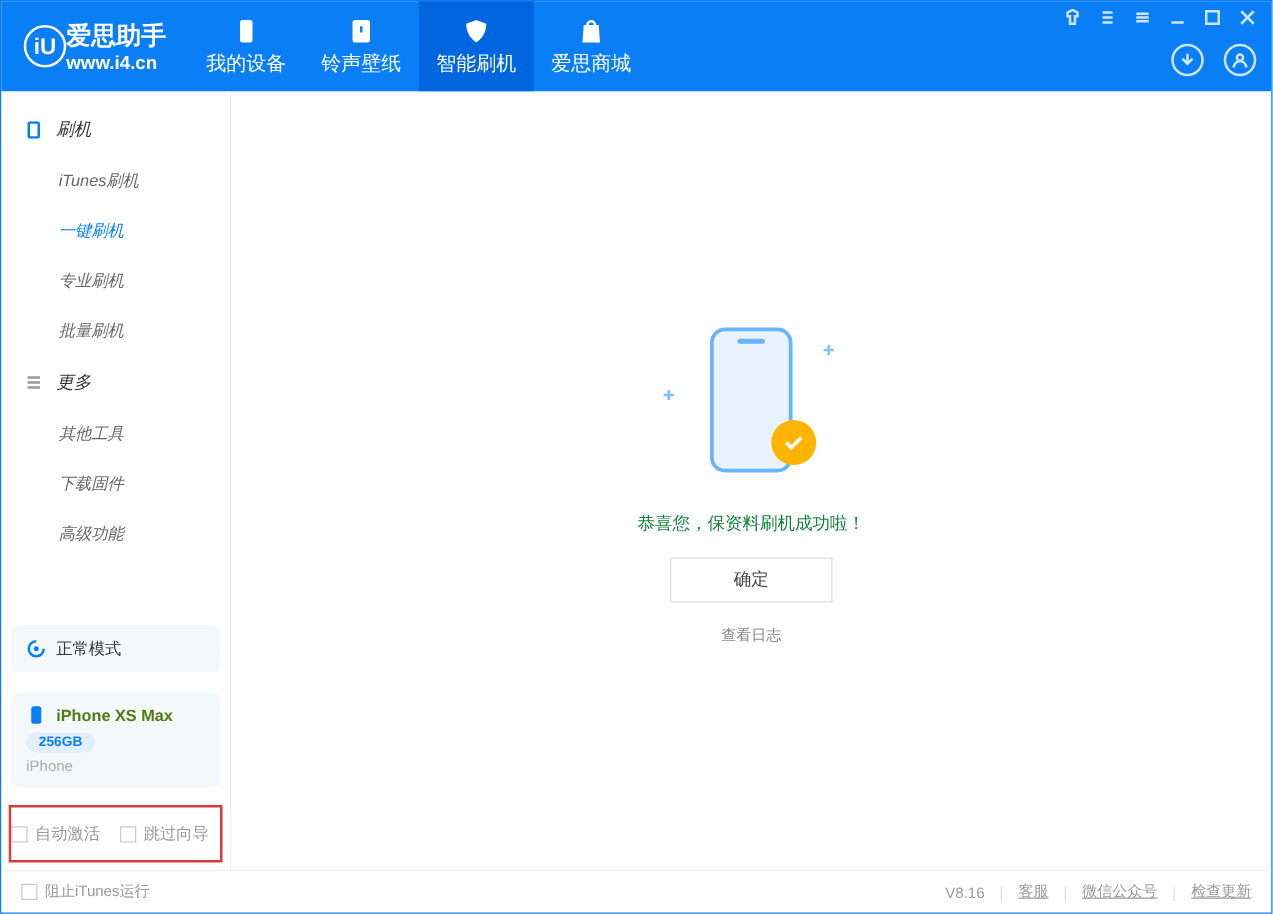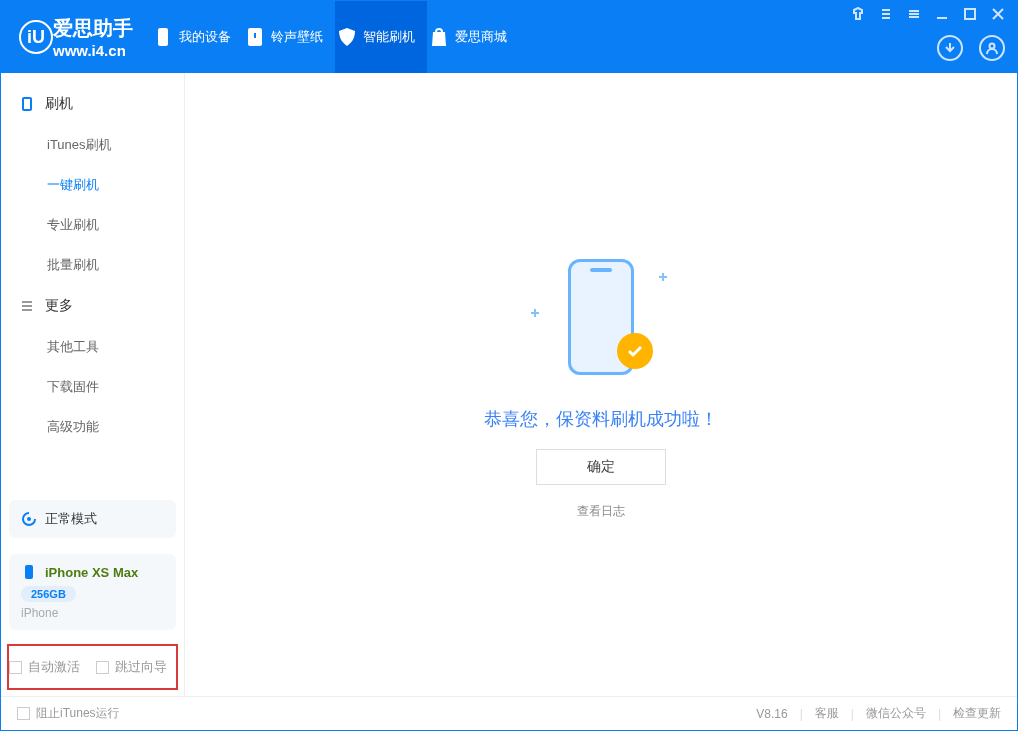--- a/index.html
+++ b/index.html
@@ -6,37 +6,37 @@
   body { background: #fff; width: 1018px; height: 731px; border: 1px solid #0a7ff5; display: flex; flex-direction: column; overflow: hidden; }
   
   
   .header { background: #0a7ff5; height: 72px; display: flex; align-items: stretch; color: #fff; position: relative; }
   .logo-block { display: flex; align-items: center; padding: 0 18px; }
   .logo-icon { width: 34px; height: 34px; border: 2px solid #fff; border-radius: 50%; display: flex; align-items: center; justify-content: center; font-weight: bold; font-size: 18px; }
   .logo-text .app-name { font-size: 20px; font-weight: bold; }
   .logo-text .app-url { font-size: 15px; font-weight: bold; }
   
   .nav-tabs { display: flex; align-items: stretch; }
-  .nav-tab { width: 92px; display: flex; flex-direction: row; align-items: center; gap: 4px; cursor: pointer; font-size: 13px; }
+  .nav-tab { width: 92px; display: flex; flex-direction: column; align-items: center; justify-content: center; gap: 4px; cursor: pointer; font-size: 16px; }
   .nav-tab.active { background: #0066e0; }
   .nav-tab .tab-icon { width: 24px; height: 24px; display: flex; align-items: center; justify-content: center; }
   .nav-tab svg { width: 24px; height: 24px; fill: #fff; }
   
   .header-right { position: absolute; right: 12px; top: 0; height: 100%; display: flex; flex-direction: column; align-items: flex-end; justify-content: space-between; padding: 6px 0 12px; }
   .win-controls { display: flex; gap: 14px; align-items: center; }
   .win-controls .wc { width: 14px; height: 14px; cursor: pointer; display: flex; align-items: center; justify-content: center; }
   .win-controls svg { stroke: #cfe4ff; fill: none; stroke-width: 2; width: 14px; height: 14px; }
   .hdr-circles { display: flex; gap: 16px; }
   .hdr-circles .hc { width: 26px; height: 26px; border: 2px solid #cfe4ff; border-radius: 50%; display: flex; align-items: center; justify-content: center; cursor: pointer; }
   .hdr-circles svg { stroke: #cfe4ff; fill: none; stroke-width: 2; width: 14px; height: 14px; }
   
   
   .body { flex: 1; display: flex; overflow: hidden; }
   .sidebar { width: 184px; border-right: 1px solid #eee; display: flex; flex-direction: column; }
-  .side-scroll { flex: 1; padding-top: 10px; overflow: auto; }
+  .side-scroll { flex: 1; padding-top: 10px; overflow: auto; font-style: italic; }
   .side-group-title { display: flex; align-items: center; gap: 10px; padding: 12px 18px; font-size: 14px; color: #333; }
   .side-group-title .gicon { width: 16px; height: 16px; display: flex; align-items: center; justify-content: center; }
   .side-group-title svg { width: 14px; height: 14px; fill: none; stroke: #0a7ff5; stroke-width: 2; }
   .side-group-title.more svg { stroke: #999; }
   .side-item { padding: 11px 18px 11px 46px; font-size: 13px; color: #666; cursor: pointer; }
   .side-item.active { color: #0a7ff5; }
   
   .device-box { margin: 8px; padding: 10px 12px; background: #f5f8fb; border-radius: 6px; font-size: 13px; }
   .device-box .db-line1 { display: flex; align-items: center; gap: 8px; color: #333; }
   .device-box .db-line1 svg { width: 16px; height: 16px; fill: #0a7ff5; }
@@ -58,31 +58,31 @@
   .phone::before { content: ""; position: absolute; top: 6px; left: 50%; transform: translateX(-50%); width: 22px; height: 4px; background: #69b4ff; border-radius: 2px; }
   .check-circle { position: absolute; right: 28px; bottom: 20px; width: 36px; height: 36px; background: #ffb400; border-radius: 50%; display: flex; align-items: center; justify-content: center; }
   .check-circle svg { width: 18px; height: 18px; stroke: #fff; stroke-width: 3; fill: none; }
   .sparkle { position: absolute; width: 8px; height: 8px; }
   .sparkle::before, .sparkle::after { content: ""; position: absolute; background: #7ec2ff; }
   .sparkle::before { width: 8px; height: 2px; top: 3px; }
   .sparkle::after { width: 2px; height: 8px; left: 3px; }
   .sp1 { left: 10px; top: 60px; }
   .sp2 { right: 14px; top: 24px; }
   
-  .success-msg { font-size: 18px; color: #3b82f6; }
+  .success-msg { font-size: 14px; color: #15803d; }
   .confirm-btn { padding: 8px 50px; border: 1px solid #ddd; background: #fff; font-size: 14px; color: #444; cursor: pointer; }
   .view-log { font-size: 12px; color: #888; cursor: pointer; }
   
   
   .footer { border-top: 1px solid #eee; height: 34px; display: flex; align-items: center; padding: 0 16px; font-size: 12px; color: #999; }
   .footer .ftr-chk { display: flex; align-items: center; gap: 6px; cursor: pointer; }
   .footer .spacer { flex: 1; }
   .footer .ftr-links { display: flex; align-items: center; gap: 12px; }
   .footer .ftr-links .sep { color: #ddd; }
-  .footer .ftr-link { cursor: pointer; }
+  .footer .ftr-link { cursor: pointer; text-decoration: underline; }
 </style>
 </head>
 <body>
 
 <div class="header">
   <div class="logo-block">
     <div class="logo-icon">iU</div>
     <div class="logo-text">
       <div class="app-name">爱思助手</div>
       <div class="app-url">www.i4.cn</div>

